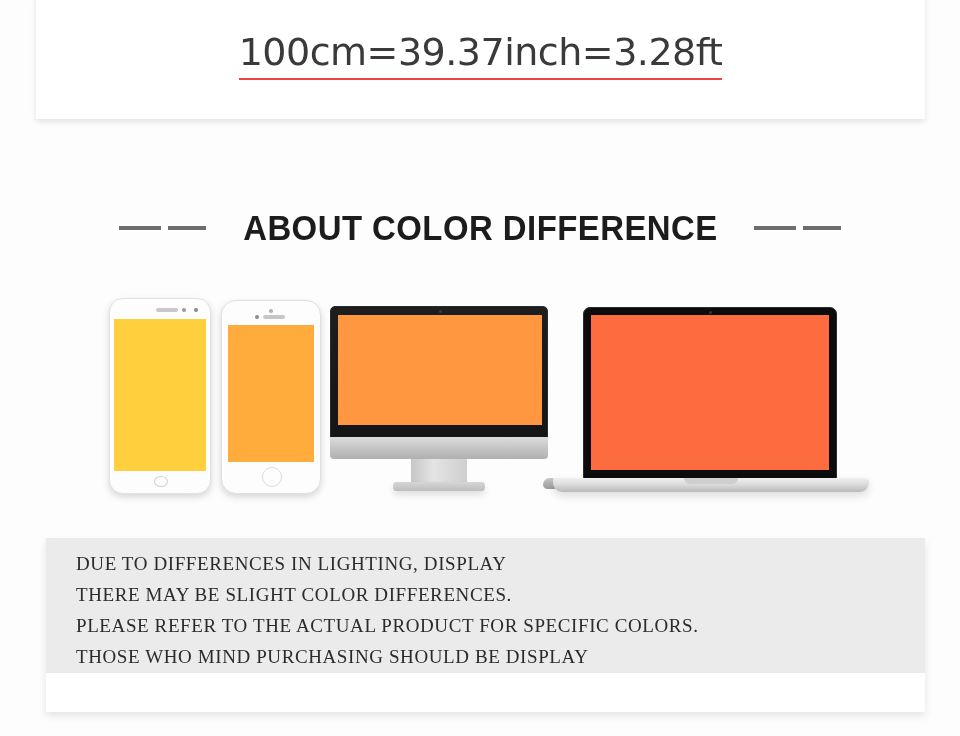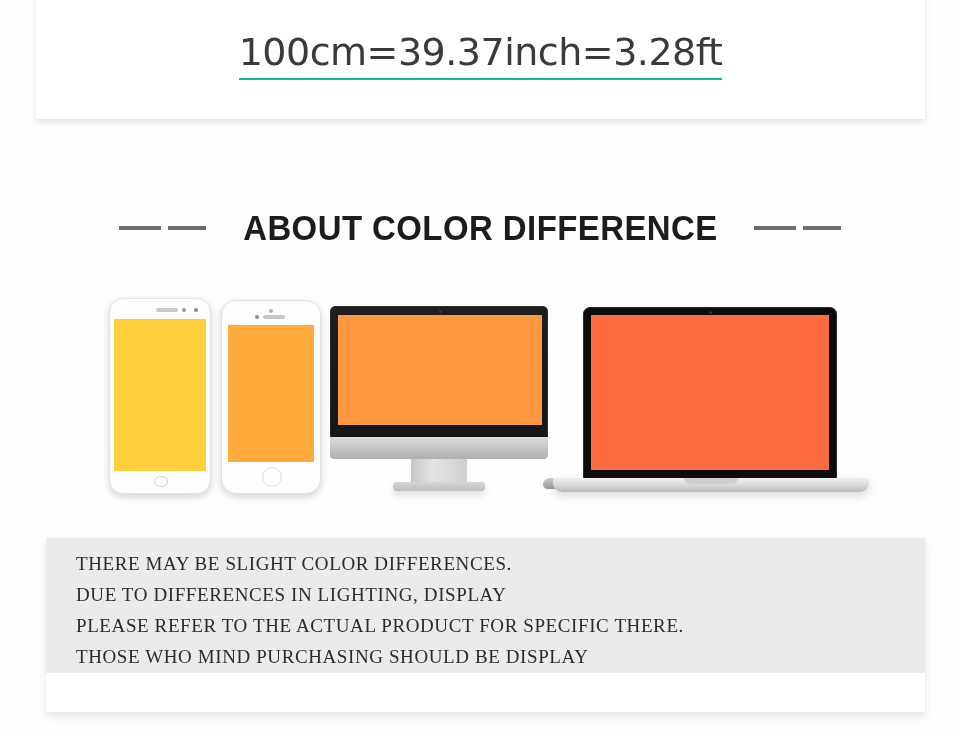--- a/index.html
+++ b/index.html
@@ -41,21 +41,21 @@
     align-items: center;
     justify-content: center;
   }
   .conversion-text {
     font-family: "DejaVu Sans", sans-serif;
     font-size: 38px;
     font-weight: 400;
     color: #3a3a3a;
     letter-spacing: -0.5px;
     padding-bottom: 6px;
-    border-bottom: 2px solid #14b8a6;
+    border-bottom: 2px solid #ef4444;
     line-height: 1.05;
     white-space: nowrap;
   }
 
   
   .heading-row {
     position: absolute;
     left: 0;
     top: 208px;
     width: 960px;
@@ -383,19 +383,19 @@
 
   <div class="laptop-lid">
     <div class="laptop-cam"></div>
     <div class="laptop-screen" style="background: rgb(252, 108, 62);"></div>
   </div>
   <div class="laptop-base"></div>
   <div class="laptop-notch"></div>
 
   <div class="bottom-card"></div>
   <div class="disclaimer">
+    <p>DUE TO DIFFERENCES IN LIGHTING, DISPLAY</p>
     <p>THERE MAY BE SLIGHT COLOR DIFFERENCES.</p>
-    <p>DUE TO DIFFERENCES IN LIGHTING, DISPLAY</p>
-    <p>PLEASE REFER TO THE ACTUAL PRODUCT FOR SPECIFIC THERE.</p>
+    <p>PLEASE REFER TO THE ACTUAL PRODUCT FOR SPECIFIC COLORS.</p>
     <p>THOSE WHO MIND PURCHASING SHOULD BE DISPLAY</p>
   </div>
 
 </div>
 
 </body></html>

